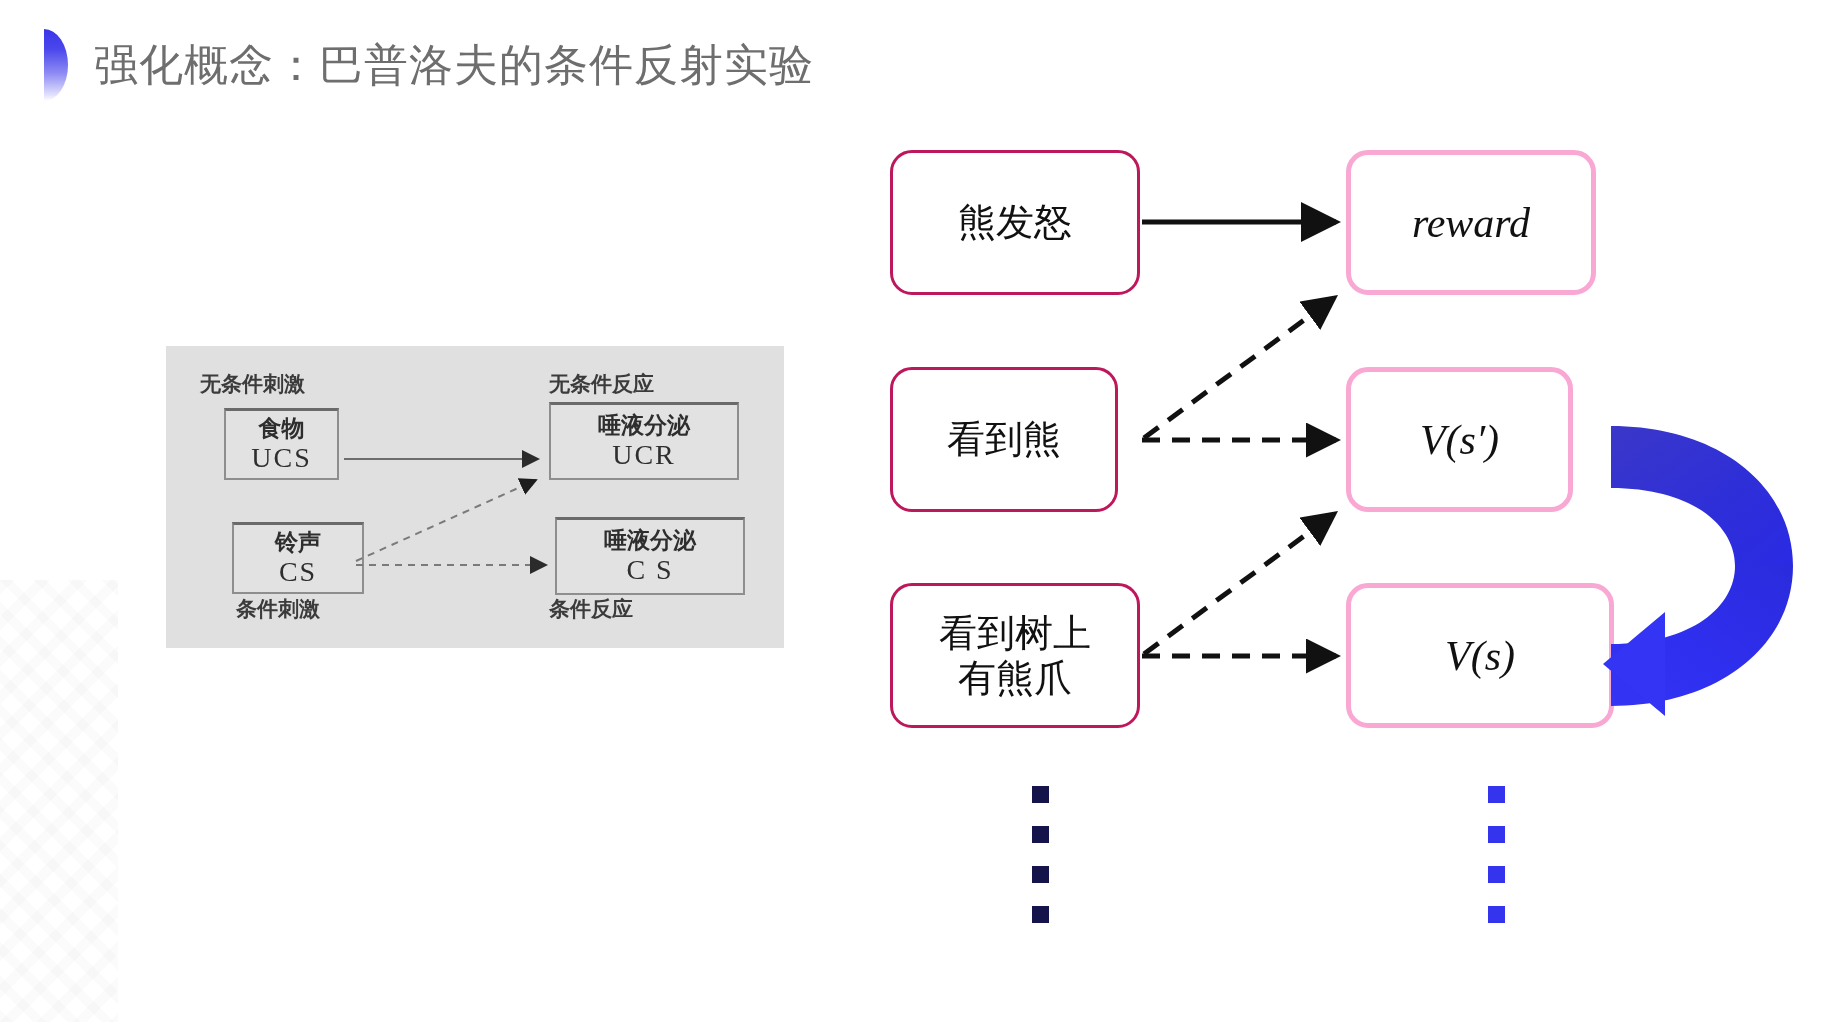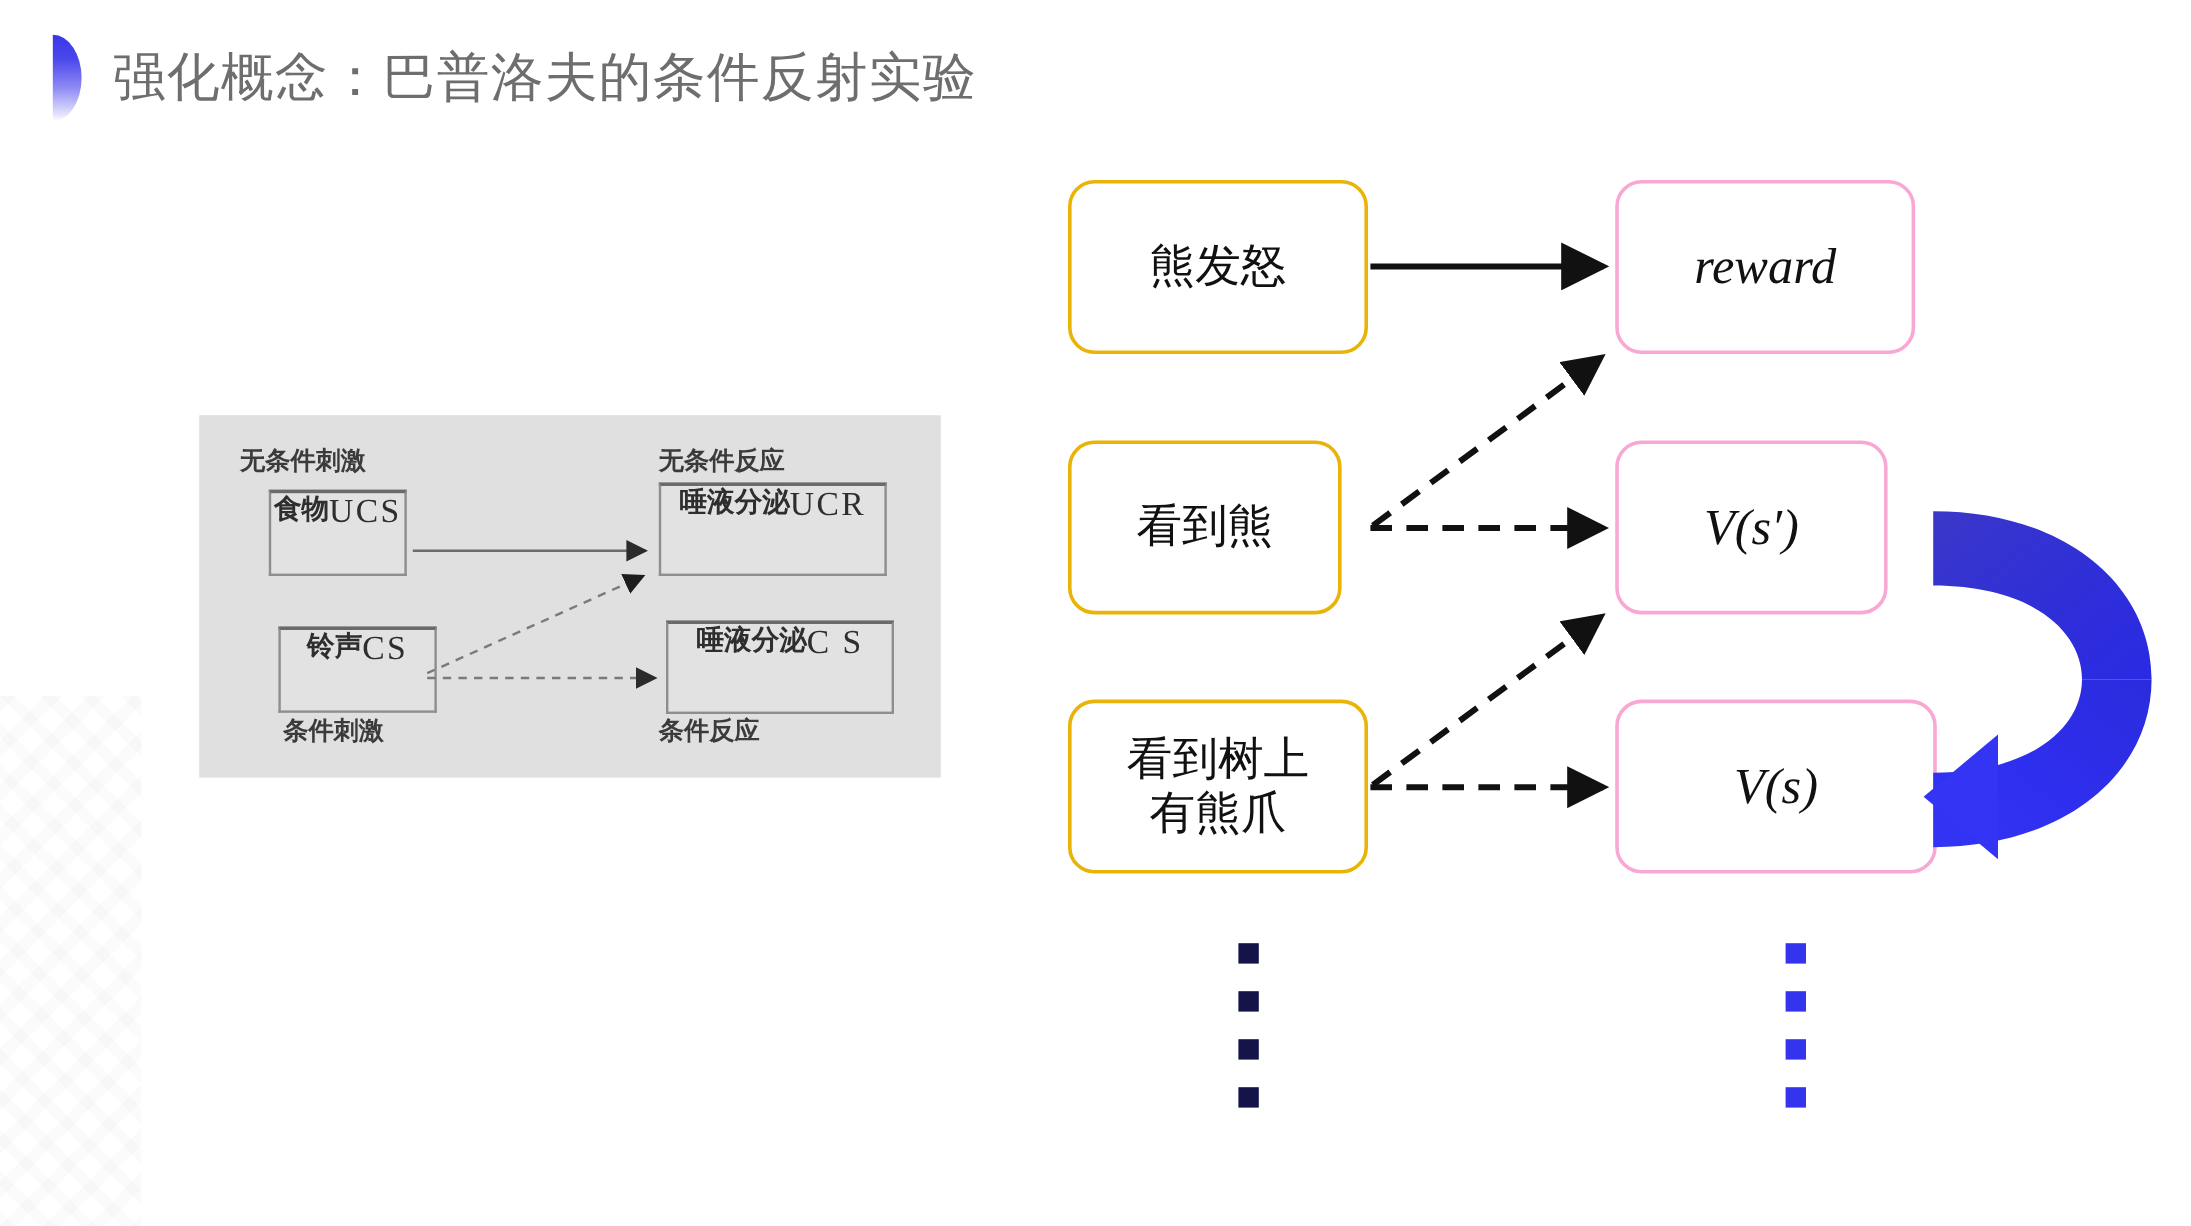--- a/index.html
+++ b/index.html
@@ -75,21 +75,22 @@
     white-space: nowrap;
     font-family: "Liberation Sans", "DejaVu Sans", sans-serif;
   }
   .pv-box {
     position: absolute;
     border: 2px solid #8e8e8e;
     border-top: 3px solid #6a6a6a;
     background: #e2e2e2;
     box-sizing: border-box;
     display: flex;
-    align-items: flex-start;
+    flex-direction: column;
+    align-items: center;
     justify-content: center;
   }
   .pv-box .cn {
     font-size: 23px;
     font-weight: bold;
     color: #2e2e2e;
     line-height: 1.15;
     font-family: "Liberation Sans", "DejaVu Sans", sans-serif;
   }
   .pv-box .en {
@@ -119,24 +120,24 @@
     position: absolute;
     box-sizing: border-box;
     border-radius: 22px;
     background: #ffffff;
     display: flex;
     align-items: center;
     justify-content: center;
     text-align: center;
   }
   .node.dark {
-    border: 3px solid #eab308;
+    border: 3px solid #be185d;
   }
   .node.blue {
-    border: 3px solid #f9a8d4;
+    border: 5px solid #f9a8d4;
   }
   .node .cn-label {
     font-size: 38px;
     line-height: 1.18;
     color: #111111;
     font-family: "Liberation Sans", "DejaVu Sans", sans-serif;
   }
   .node .math-label {
     font-size: 42px;
     color: #111111;

